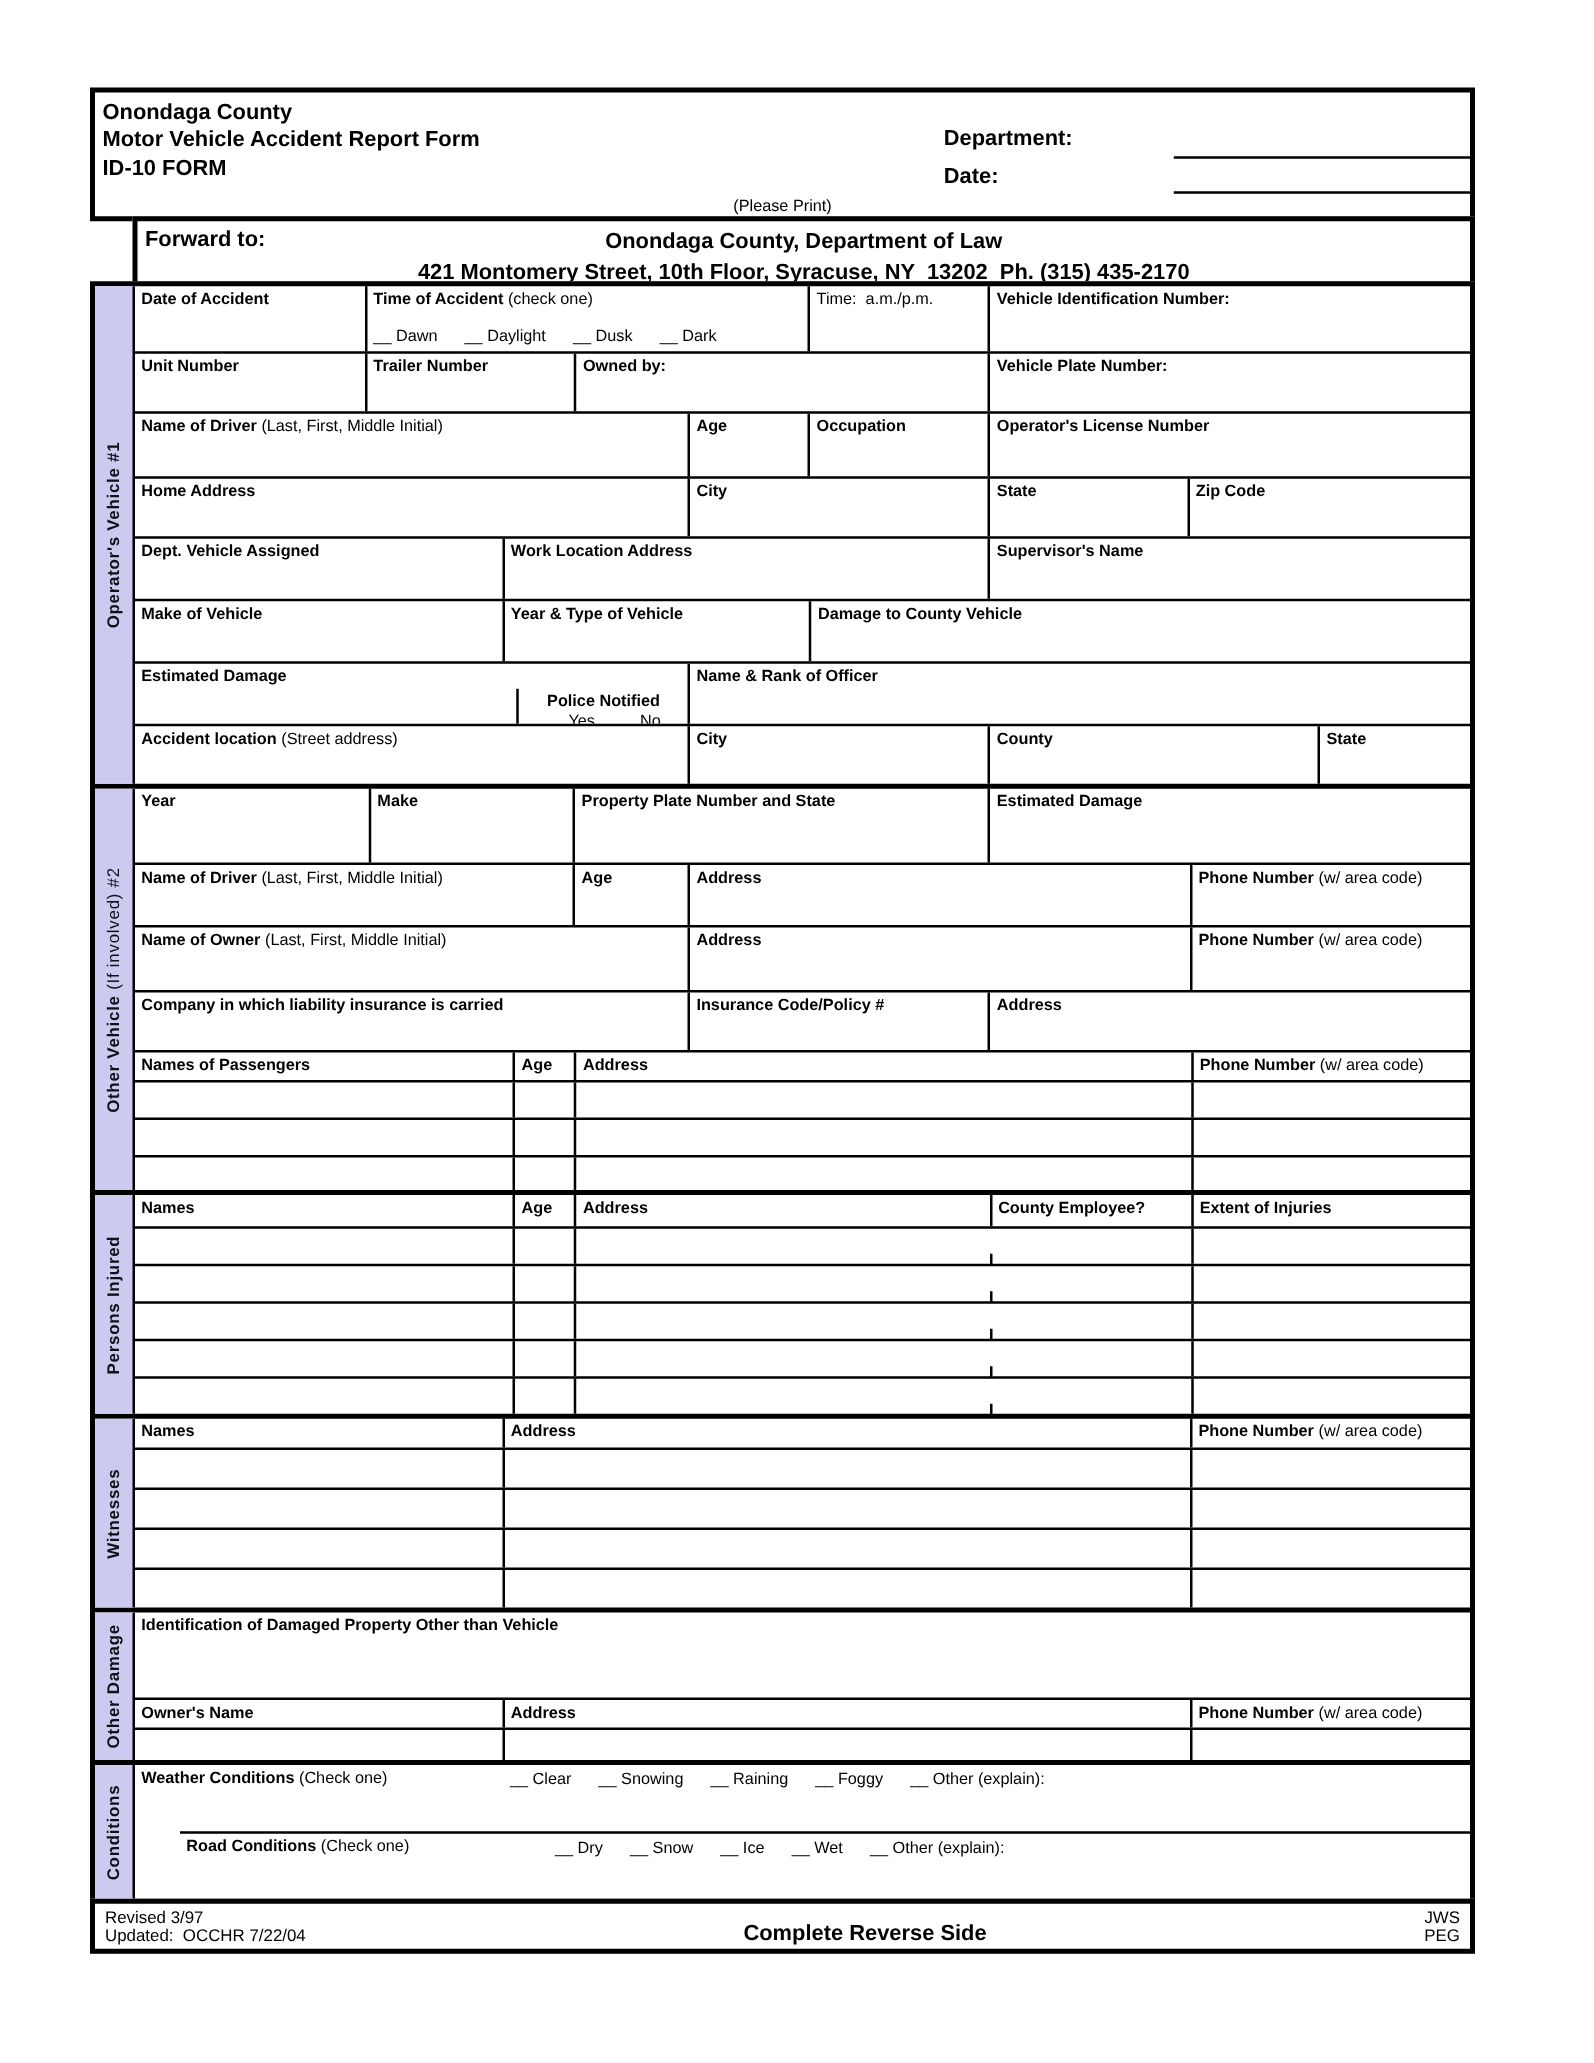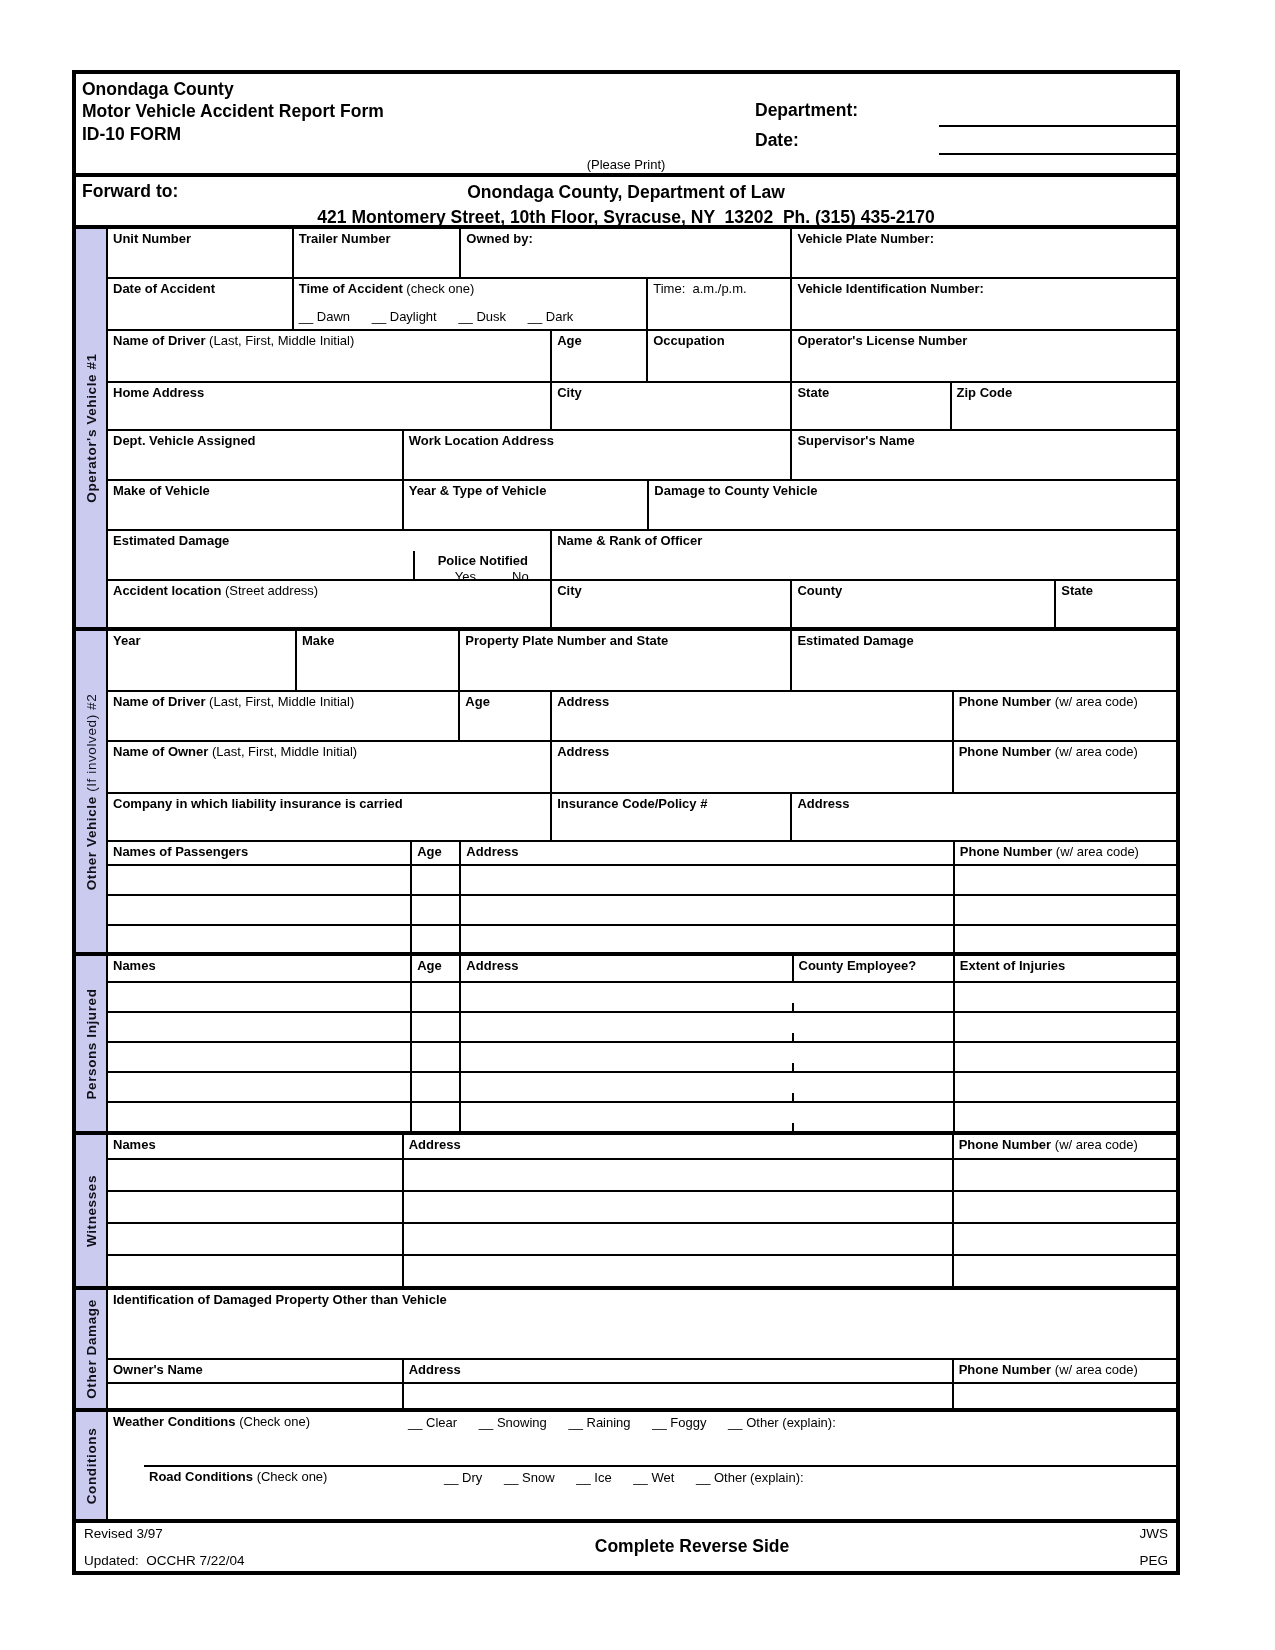--- a/index.html
+++ b/index.html
@@ -11,21 +11,21 @@
 
   
   .hdr { height:107px; }
   .titleblock { padding:4px 0 0 6px; font-size:17.5px; font-weight:bold; line-height:1.28; }
   .dep-label { position:absolute; left:679px; top:26px; font-size:17.5px; font-weight:bold; }
   .date-label { position:absolute; left:679px; top:56px; font-size:17.5px; font-weight:bold; }
   .blank-line { position:absolute; left:863px; width:239px; border-bottom:2px solid #000; height:0; }
   .please-print { position:absolute; left:0; right:0; bottom:1px; text-align:center; font-size:13px; }
 
   
-  .fwd { height:56px; }
+  .fwd { height:56px;margin-left:34px; }
   .fwd-label { position:absolute; left:6px; top:4px; font-size:17.5px; font-weight:bold; }
   .fwd-center { text-align:center; font-size:17.5px; font-weight:bold; line-height:1.45; padding-top:3px; }
   .pre { white-space:pre; }
 
   
   .section { display:flex; border-top:4px solid #000; }
   .section:first-child { border-top:none; }
   .side { flex:0 0 32px; background:#cbcbf0; border-right:2px solid #000; position:relative; }
   .vlab { position:absolute; top:50%; left:50%; transform:translate(-50%,-50%) rotate(-90deg);
           white-space:nowrap; font-weight:bold; font-size:13.5px; letter-spacing:0.6px; color:#101018; }
@@ -39,21 +39,21 @@
   .sub { font-weight:normal; }
   .grow { flex:1 1 auto; }
   .col { display:flex; flex-direction:column; justify-content:space-between; }
   .ctr { text-align:center;margin-top:20px; }
   .opts { padding-bottom:2px; }
   .cond-row { display:flex; }
   .cond-lab { flex:0 0 295px; }
   .cond-opts { padding-top:1px;text-align:center; }
 
   
-  .ftr { height:56px; display:flex; align-items:stretch; padding:3px 8px;justify-content:flex-end; }
+  .ftr { height:44px; display:flex; align-items:stretch; padding:3px 8px;justify-content:flex-end; }
   .ftr-left { display:flex; flex-direction:column; justify-content:space-between; font-size:13.5px; }
   .ftr-center { flex:1; text-align:center; font-size:17.5px; font-weight:bold; padding-top:10px; }
   .ftr-right { display:flex; flex-direction:column; justify-content:space-between; font-size:13.5px; text-align:right; }
 </style>
 </head>
 <body>
 
 <div class="doc">
 
   <div class="box hdr">
@@ -77,35 +77,35 @@
     </div>
   </div>
 
   <div class="box">
 
     <div class="section">
       <div class="side">
         <div class="vlab">Operator's Vehicle #1</div>
       </div>
       <div class="grid">
-        <div class="row" style="height:48px;">
-          <div class="cell" style="flex-basis:17.2%;"><span class="lbl">Unit Number</span></div>
-          <div class="cell" style="flex-basis:15.7%;"><span class="lbl">Trailer Number</span></div>
-          <div class="cell" style="flex-basis:31.0%;"><span class="lbl">Owned by:</span></div>
-          <div class="cell grow"><span class="lbl">Vehicle Plate Number:</span></div>
-        </div>
         <div class="row" style="height:52px;">
           <div class="cell" style="flex-basis:17.2%;"><span class="lbl">Date of Accident</span></div>
           <div class="cell col" style="flex-basis:33.2%;">
             <div><span class="lbl">Time of Accident</span> <span class="sub">(check one)</span></div>
             <div class="pre opts">__ Dawn      __ Daylight      __ Dusk      __ Dark</div>
           </div>
           <div class="cell pre" style="flex-basis:13.5%;">Time:  a.m./p.m.</div>
           <div class="cell grow"><span class="lbl">Vehicle Identification Number:</span></div>
         </div>
+        <div class="row" style="height:48px;">
+          <div class="cell" style="flex-basis:17.2%;"><span class="lbl">Unit Number</span></div>
+          <div class="cell" style="flex-basis:15.7%;"><span class="lbl">Trailer Number</span></div>
+          <div class="cell" style="flex-basis:31.0%;"><span class="lbl">Owned by:</span></div>
+          <div class="cell grow"><span class="lbl">Vehicle Plate Number:</span></div>
+        </div>
         <div class="row" style="height:52px;">
           <div class="cell" style="flex-basis:41.4%;"><span class="lbl">Name of Driver</span> <span class="sub">(Last, First, Middle Initial)</span></div>
           <div class="cell" style="flex-basis:9.0%;"><span class="lbl">Age</span></div>
           <div class="cell" style="flex-basis:13.5%;"><span class="lbl">Occupation</span></div>
           <div class="cell grow"><span class="lbl">Operator's License Number</span></div>
         </div>
         <div class="row" style="height:48px;">
           <div class="cell" style="flex-basis:41.4%;"><span class="lbl">Home Address</span></div>
           <div class="cell" style="flex-basis:22.5%;"><span class="lbl">City</span></div>
           <div class="cell" style="flex-basis:14.9%;"><span class="lbl">State</span></div>

